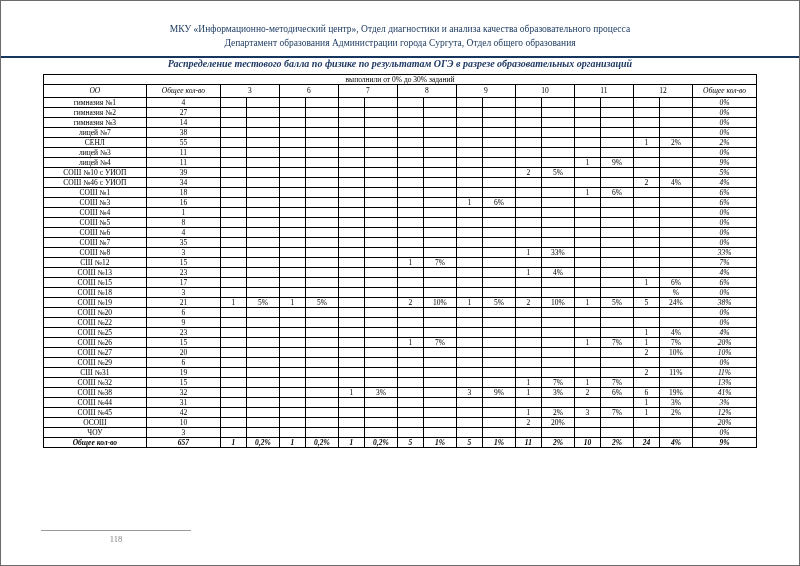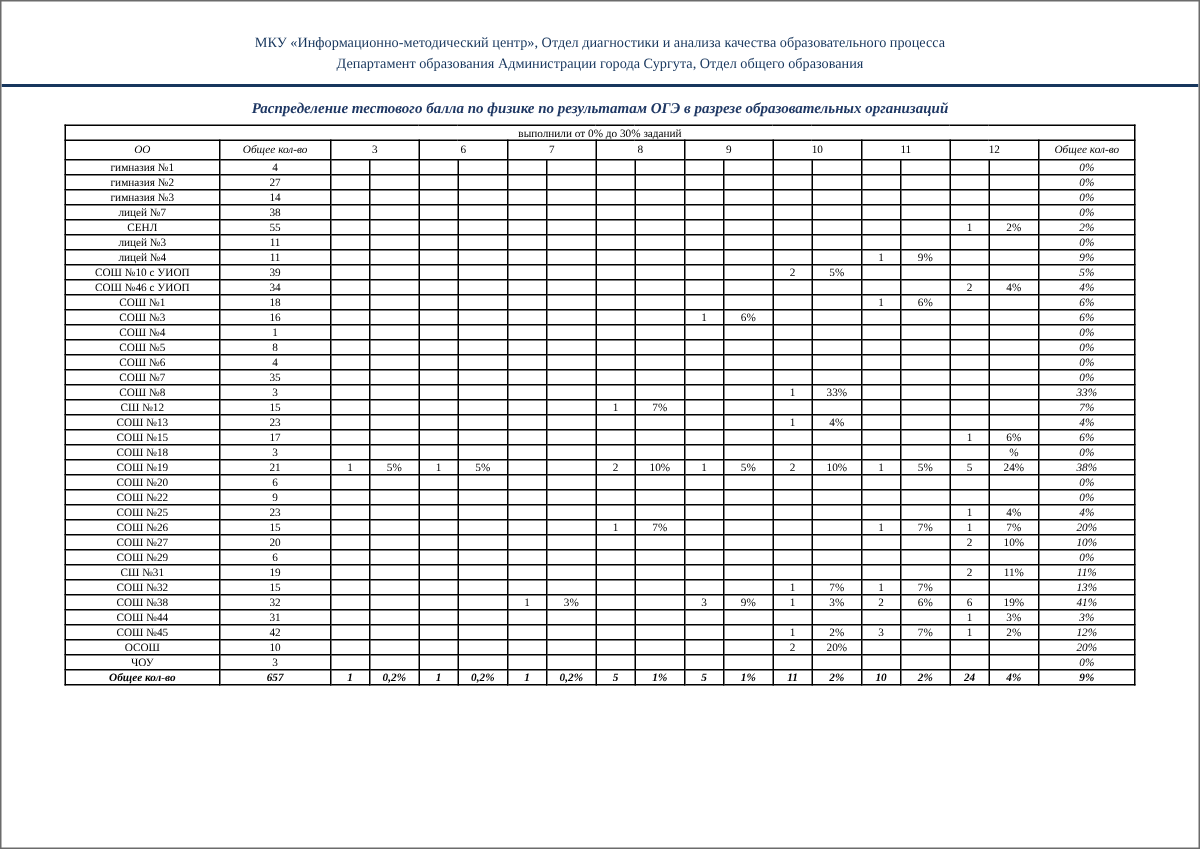--- a/index.html
+++ b/index.html
@@ -22,21 +22,20 @@
     color: #17365D;
     font-size: 9.5px;
     line-height: 14px;
   }
   .header-rule {
     margin-top: 6px;
     border-top: 2.5px solid #17365D;
     width: 100%;
   }
   .page-title {
-    margin-top: 9px;
     text-align: center;
     color: #1F3864;
     font-size: 10px;
     font-weight: bold;
     font-style: italic;
   }
   table.dist {
     border-collapse: collapse;
     table-layout: fixed;
     width: 676px;
@@ -863,14 +862,17 @@
           <td class="cell-pct">2%</td>
           <td class="cell-count">10</td>
           <td class="cell-pct">2%</td>
           <td class="cell-count">24</td>
           <td class="cell-pct">4%</td>
           <td class="cell-final">9%</td>
         </tr>
       </tbody>
   </table>
 
+  <div class="page-footer">
+    <span>118</span>
+  </div>
 
 </div>
 
 </body></html>

